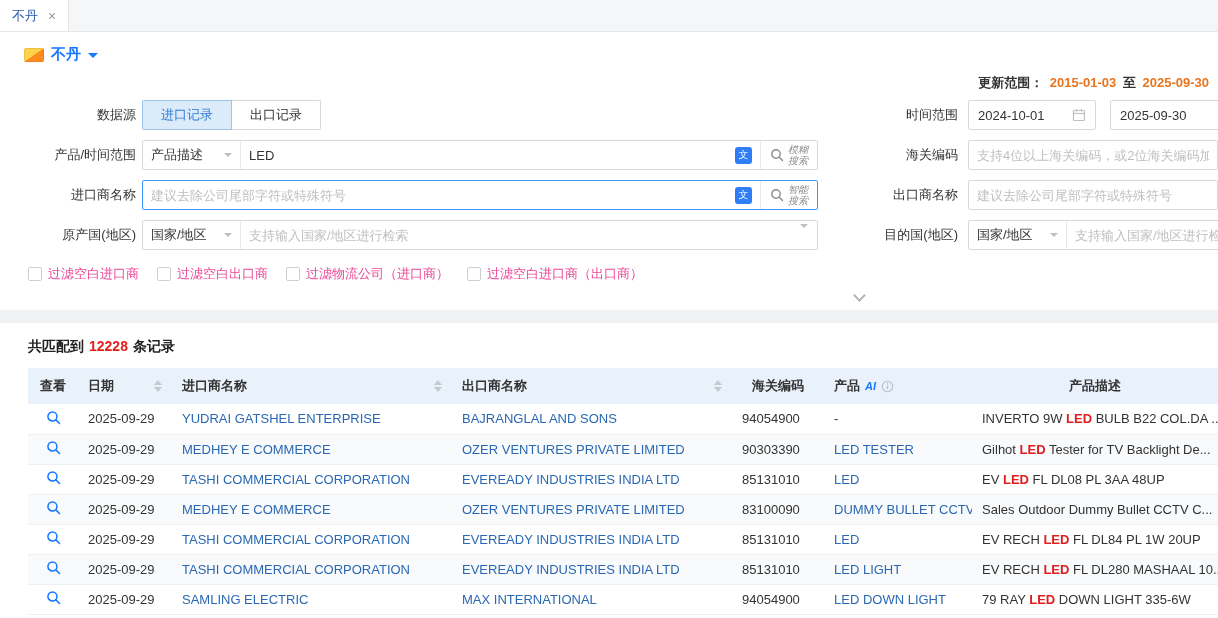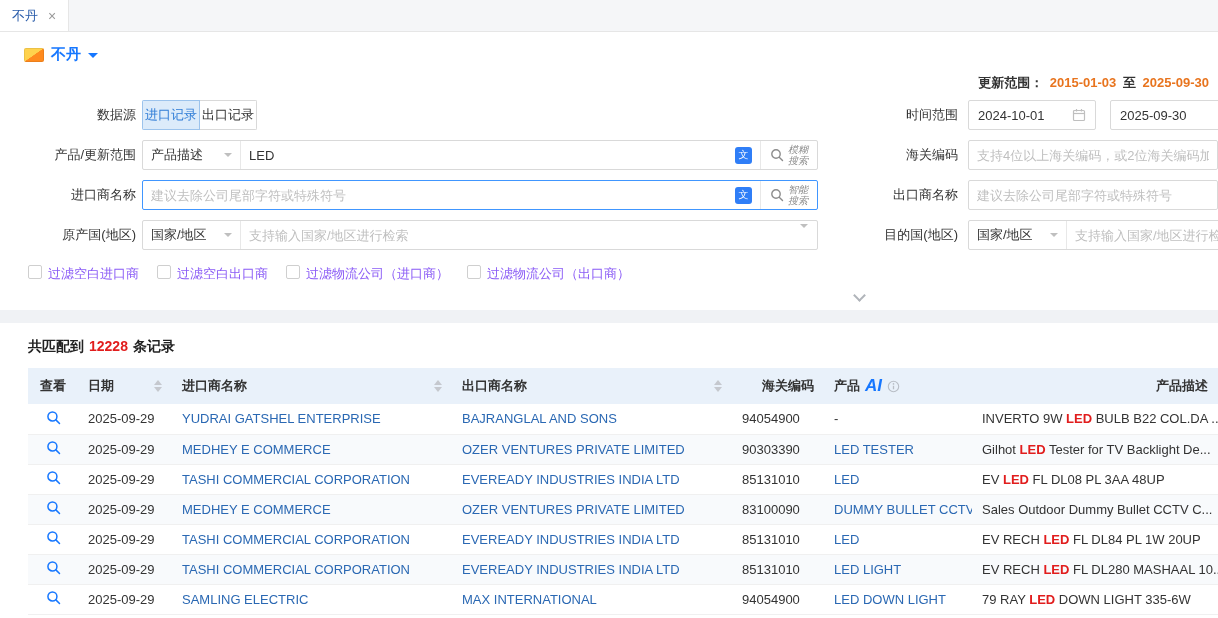--- a/index.html
+++ b/index.html
@@ -28,21 +28,21 @@
 
   .f-row { display:flex; align-items:center; margin-bottom:10px; height:30px; }
   .f-left { width:818px; flex:none; display:flex; align-items:center; min-width:0; }
   .f-right { flex:1; display:flex; align-items:center; min-width:0; }
   .f-label { width:142px; flex:none; text-align:right; padding-right:6px; color:#333; white-space:nowrap; }
   .f-label-r { width:150px; flex:none; text-align:right; padding-right:10px; color:#333; white-space:nowrap; }
   .f-ctrl { flex:1; display:flex; align-items:center; min-width:0; }
 
   
   .segmented { display:inline-flex; height:30px; border-radius:2px; overflow:hidden; }
-  .seg { padding:0 2px; display:flex; align-items:center; border:1px solid #d9d9d9; background:#fff; color:#333; cursor:pointer; }
+  .seg { padding:0 18px; display:flex; align-items:center; border:1px solid #d9d9d9; background:#fff; color:#333; cursor:pointer; }
   .seg + .seg { border-left:none; }
   .seg.selected { background:#dcebfa; color:#2f7cd6; border-color:#9cc3ec; }
 
   
   .group { display:flex; align-items:center; border:1px solid #d9d9d9; border-radius:2px; height:30px;
     background:#fff; flex:1; min-width:0; }
   .group.blue { border-color:#4096ff; }
   .g-select { width:98px; flex:none; display:flex; justify-content:space-between; align-items:center;
     padding:0 8px; border-right:1px solid #e8e8e8; height:100%; color:#333; cursor:pointer; }
   .caret-gray { width:0; height:0; border-left:4px solid transparent; border-right:4px solid transparent;
@@ -59,42 +59,42 @@
   .sel-caret-end { padding:0 9px; flex:none; }
 
   .plain-input { display:flex; align-items:center; border:1px solid #d9d9d9; border-radius:2px; height:30px; background:#fff; }
   .w-clip { width:560px; }
   .date-box { width:128px; flex:none; display:flex; align-items:center; justify-content:space-between;
     border:1px solid #d9d9d9; border-radius:2px; height:30px; padding:4px 9px; background:#fff; color:#333; cursor:pointer; }
   .date-gap { width:14px; flex:none; }
 
   
   .checkbox-row { display:flex; align-items:center; gap:18px; margin:14px 0 0 28px; height:20px; }
-  .cb { display:flex; gap:6px; cursor:pointer; color:#8b5cf6; }
+  .cb { display:flex; align-items:center; gap:6px; cursor:pointer; color:#ec4899; }
   .cb .box { width:14px; height:14px; border:1px solid #cfcfcf; border-radius:2px; background:#fff; flex:none; }
 
   
   .collapse-bar { position:relative; height:26px; }
   .collapse-btn { position:absolute; left:852px; top:4px; cursor:pointer; padding:3px; }
   .chev { display:block; width:9px; height:9px; border-right:2px solid #b0b4ba; border-bottom:2px solid #b0b4ba;
     transform:rotate(45deg); }
 
   .section-gap { height:13px; background:#f0f2f5; }
 
   
   .results { background:#fff; }
   .summary { padding:15px 0 12px 28px; font-size:14px; font-weight:bold; color:#222; }
   .summary .count { color:#e11d1d; margin:0 5px; }
 
   table { border-collapse:collapse; table-layout:fixed; width:calc(100% - 28px); margin-left:28px; font-size:13px; }
-  thead th { background:#e9f1fa; height:36px; font-weight:bold; text-align:right; padding:0 10px; white-space:nowrap; }
+  thead th { background:#e9f1fa; height:36px; font-weight:bold; text-align:center; padding:0 10px; white-space:nowrap; }
   th.c-view { text-align:center; }
   .th-inner { display:flex; align-items:center; justify-content:space-between; }
   .th-prod { display:flex; align-items:center; gap:5px; }
-  .ai-badge { color:#1677ff; font-weight:bold; font-style:italic; font-size:17px; }
+  .ai-badge { color:#1677ff; font-weight:bold; font-style:italic; font-size:11px; }
   .sorter { display:inline-flex; flex-direction:column; gap:2px; cursor:pointer; }
   .sorter i { width:0; height:0; border-left:4px solid transparent; border-right:4px solid transparent; }
   .sorter .up { border-bottom:5px solid #c5c8ce; }
   .sorter .down { border-top:5px solid #c5c8ce; }
 
   tbody td { height:30px; padding:0 10px; border-bottom:1px solid #f0f0f0; white-space:nowrap; overflow:hidden; color:#333;margin-top:16px; }
   tbody tr:nth-child(even) { background:#f8fafc; }
   td.c-view { text-align:center; }
   .view-btn { color:#1677ff; cursor:pointer; display:inline-flex; align-items:center; }
   .cell-link { color:#2a68b3; text-decoration:none; cursor:pointer; }
@@ -147,21 +147,21 @@
       </div>
       <span class="date-gap"></span>
       <div class="date-box">
         <span>2025-09-30</span>
       </div>
     </div>
   </div>
 
   <div class="f-row">
     <div class="f-left">
-      <span class="f-label">产品/更新范围</span>
+      <span class="f-label">产品/时间范围</span>
       <div class="f-ctrl">
         <div class="group">
           <div class="g-select">
             <span>产品描述</span>
             <i class="caret-gray"></i>
           </div>
           <input value="LED" style="">
           <div class="suffix-icons">
             <span class="trans-icon">文</span>
           </div>
@@ -244,21 +244,21 @@
     <label class="cb">
       <span class="box"></span>
       <span>过滤空白出口商</span>
     </label>
     <label class="cb">
       <span class="box"></span>
       <span>过滤物流公司（进口商）</span>
     </label>
     <label class="cb">
       <span class="box"></span>
-      <span>过滤物流公司（出口商）</span>
+      <span>过滤空白进口商（出口商）</span>
     </label>
   </div>
 
   <div class="collapse-bar">
     <span class="collapse-btn">
         <i class="chev"></i>
       </span>
   </div>
 </div>
 

